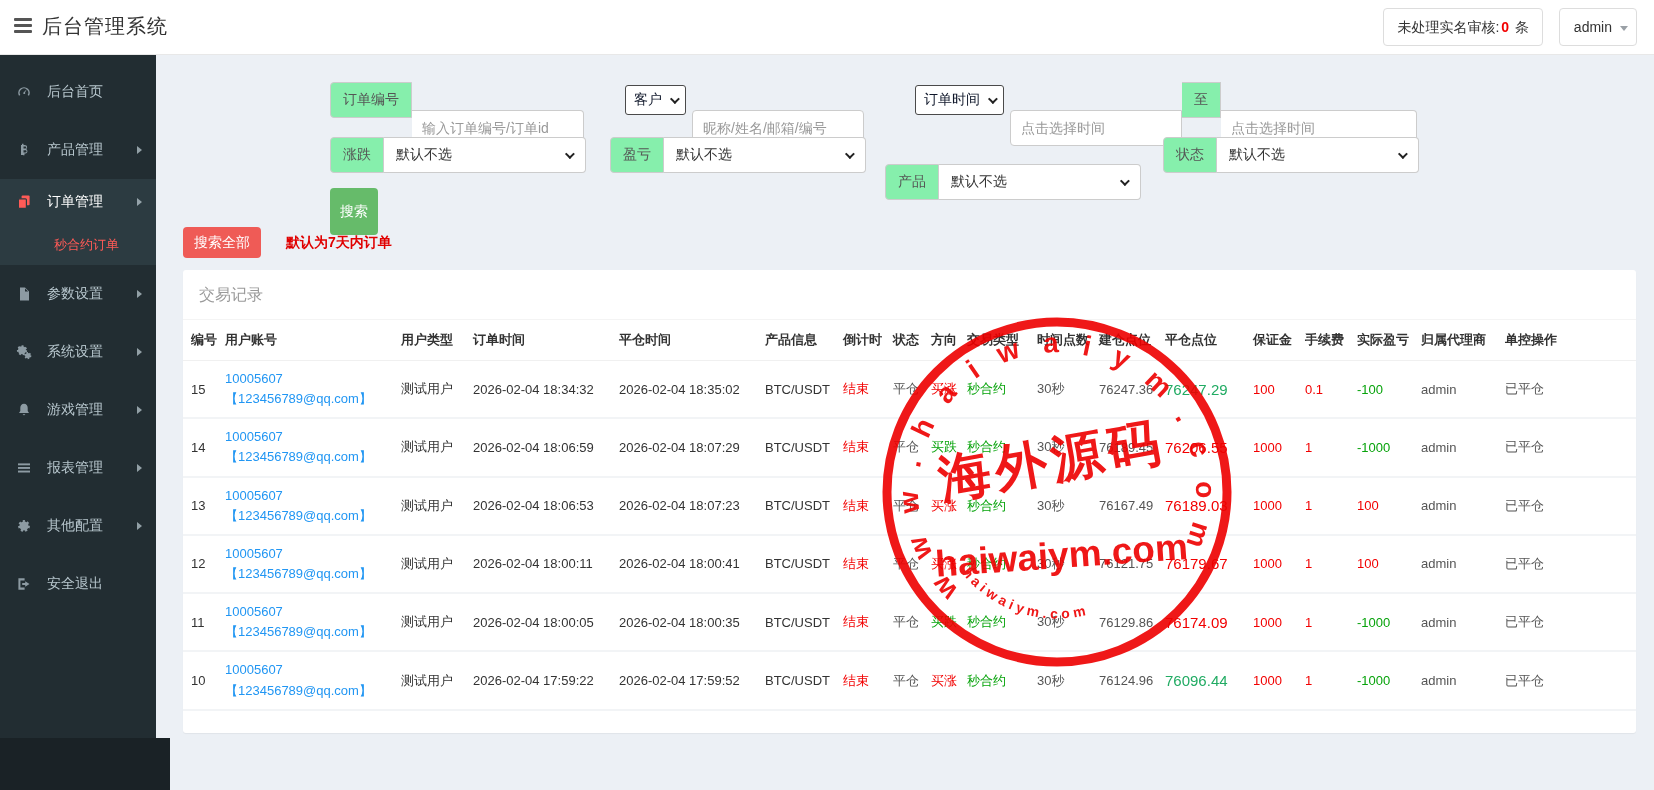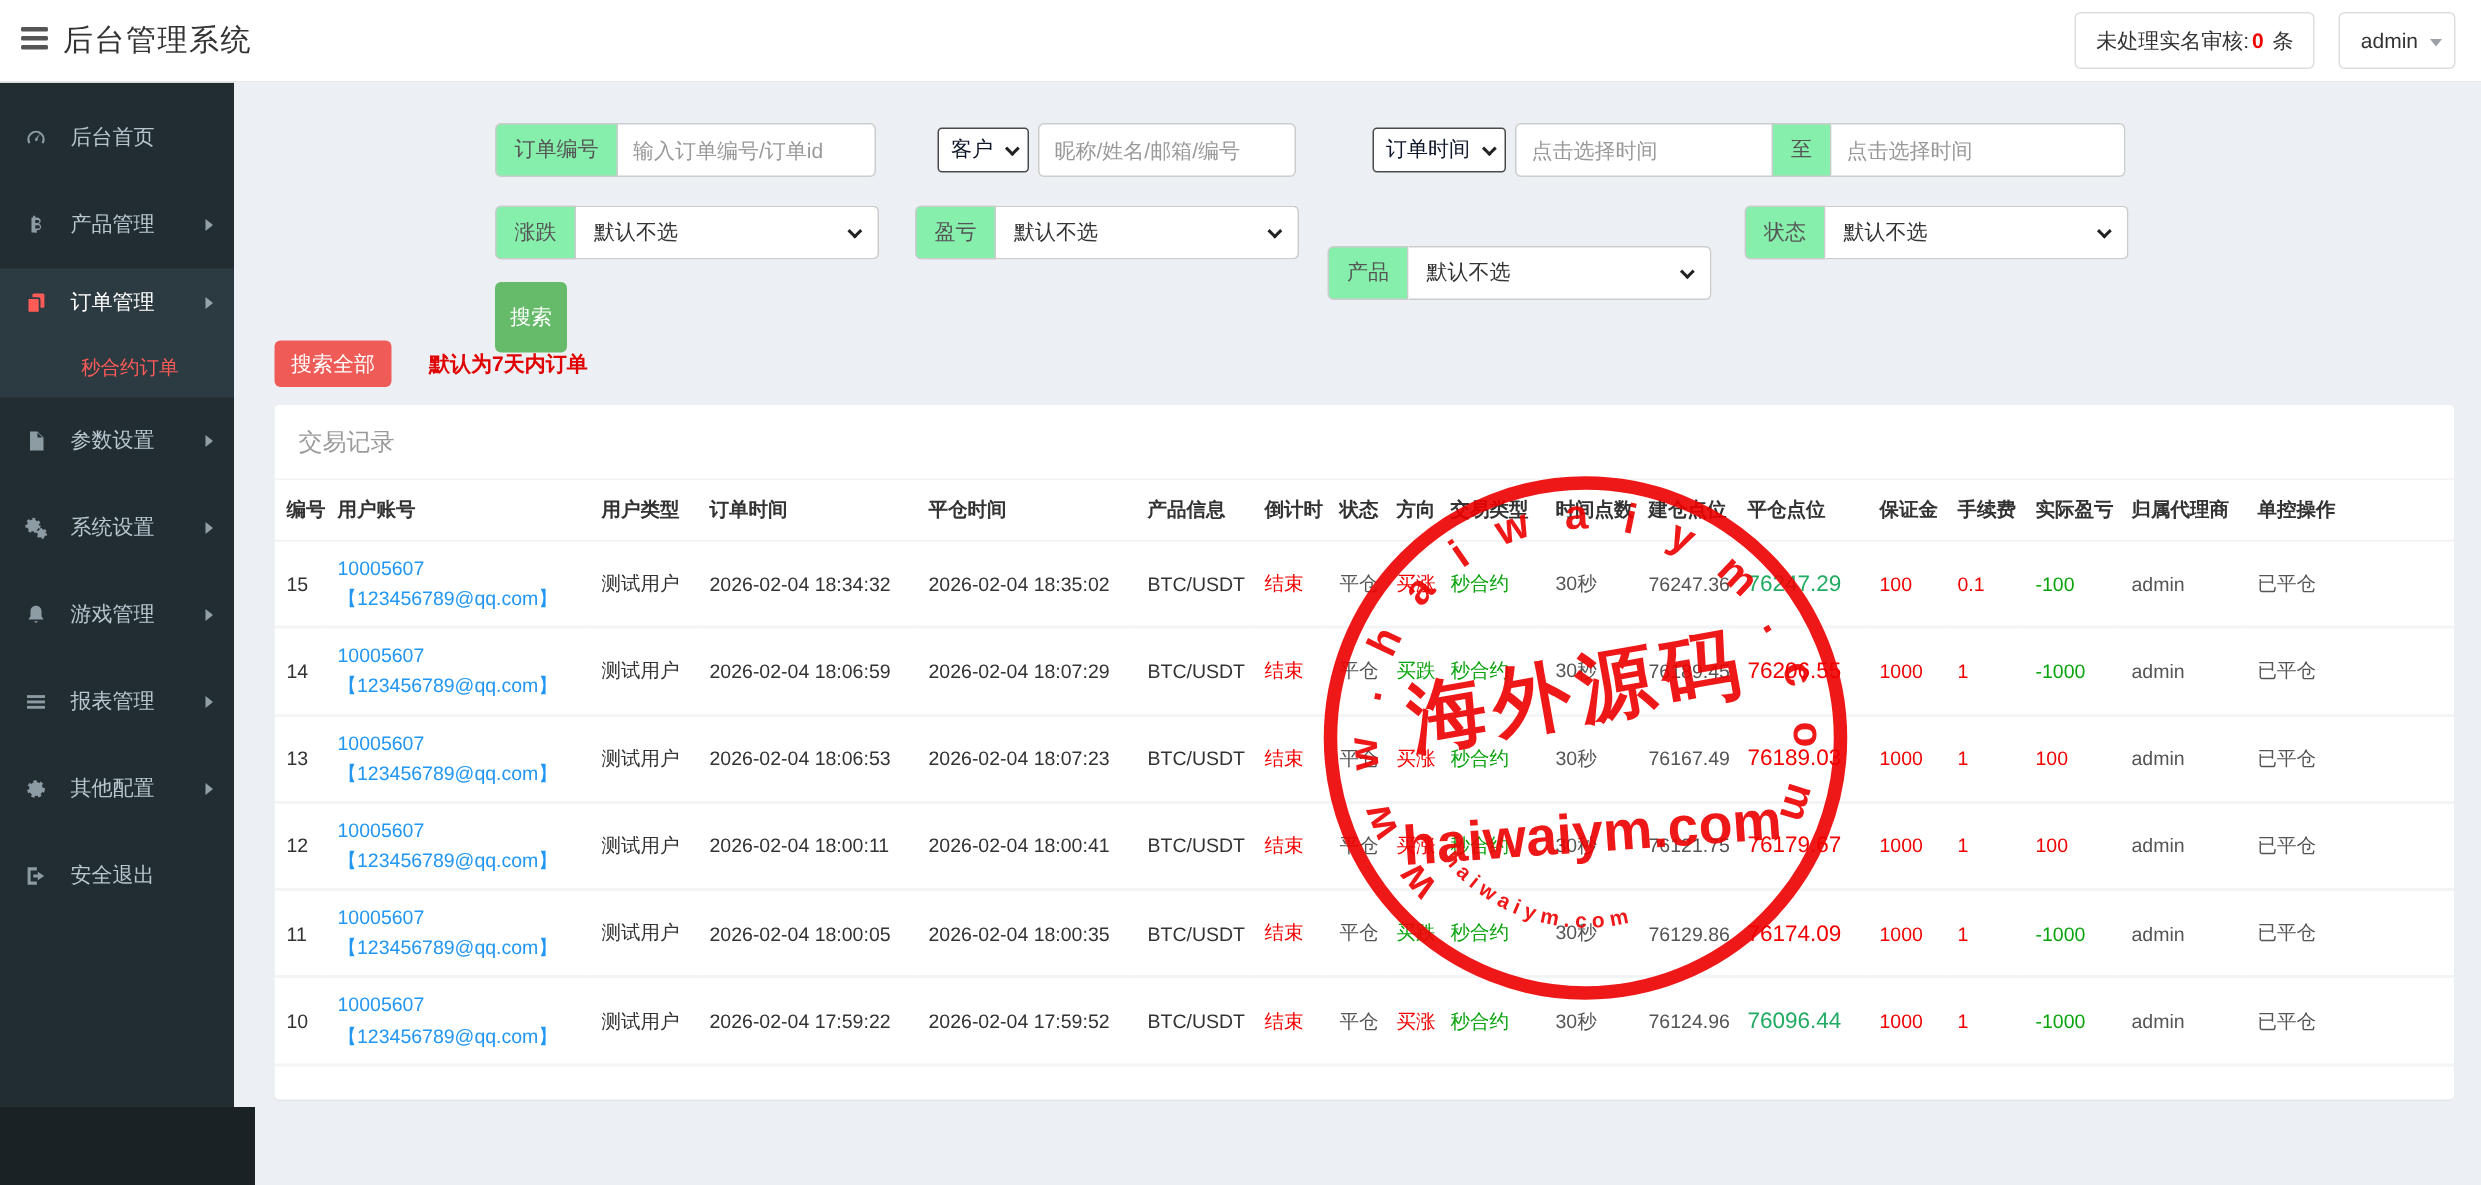--- a/index.html
+++ b/index.html
@@ -52,20 +52,21 @@
   .fgroup { position:absolute; display:flex; align-items:stretch; height:36px; }
   .addon {
     display:flex; align-items:center; padding:0 12px; background:#86efac; border:1px solid #ccc;
     color:#555; font-size:14px; border-radius:4px 0 0 4px; white-space:nowrap;
   }
   .addon.mid { border-radius:0; border-left:none; }
   .txt-input {
     border:1px solid #ccc; border-left:none; background:#fff; padding:0 10px; font-size:14px;
     color:#333; border-radius:0 4px 4px 0; outline:none; height:36px;
     font-family:"Liberation Sans","DejaVu Sans",sans-serif;
+    margin-top:28px;
   }
   .txt-input::placeholder { color:#999; }
   .txt-input.joined { border-radius:0; border-left:1px solid #ccc; }
   .native-select {
     align-self:center; height:30px; display:inline-flex; align-items:center; gap:8px;
     border:1px solid #4a4a4a; border-radius:3px; background:#fff; padding:0 8px;
     font-size:14px; color:#0f172a; margin-right:6px; cursor:pointer; white-space:nowrap;
   }
   .chev { width:7px; height:7px; border-right:2px solid #222; border-bottom:2px solid #222; transform:rotate(45deg) translateY(-2px); }
   .select-body {

